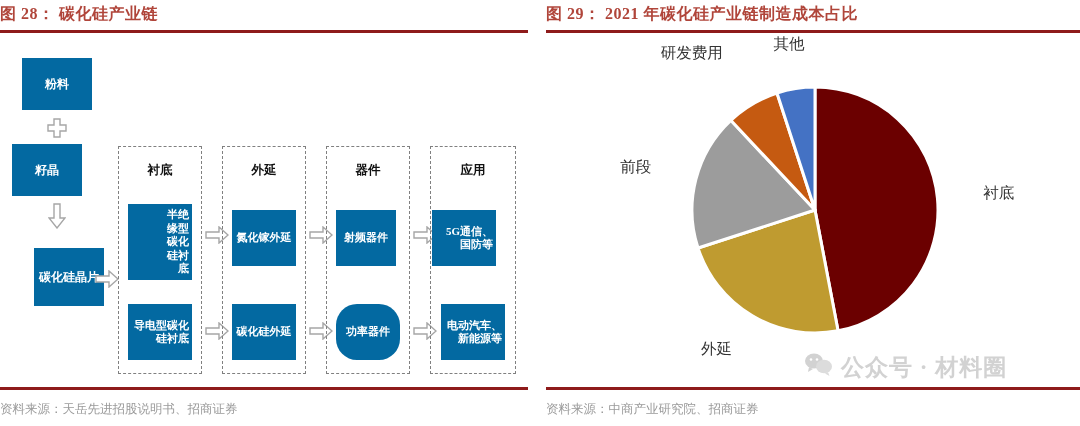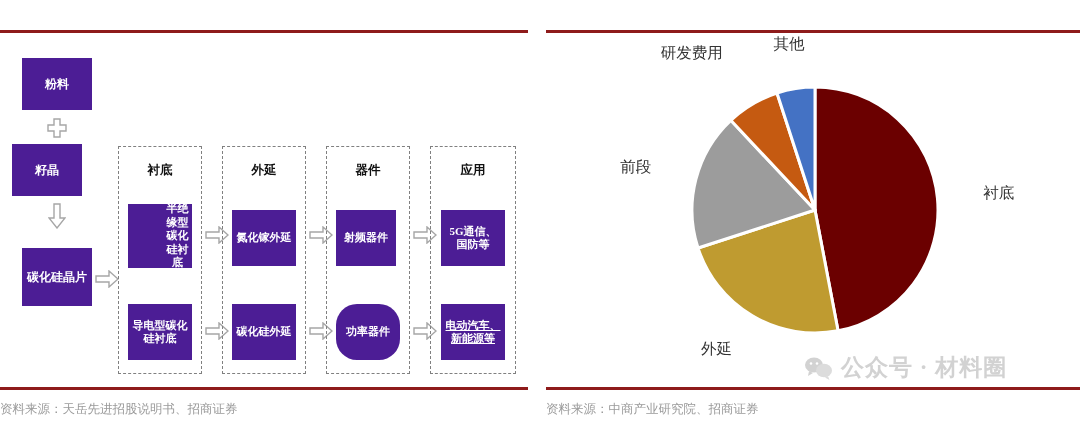--- a/index.html
+++ b/index.html
@@ -28,26 +28,26 @@
     background:#8E1B1B;
   }
   .src-note{
     position:absolute;left:0;bottom:8px;
     font-size:12.5px;color:#9a9a9a;white-space:nowrap;
   }
 
   
   .gbox{
     position:absolute;
-    background:#4c1d95;
+    background:#0369a1;
     color:#ffffff;
     font-size:12px;font-weight:bold;
     line-height:1.22;
     display:flex;align-items:center;justify-content:center;
-    text-align:center;
+    text-align:right;
     padding:2px 3px;
     box-sizing:border-box;
   }
   .gbox.small{font-size:11px;}
   .dashgroup{
     position:absolute;
     border:1.6px dashed #808080;
     box-sizing:border-box;
     background:transparent;
   }
@@ -63,61 +63,62 @@
     font-size:19px;
     line-height:1;
     display:flex;align-items:center;justify-content:center;
   }
   .sym svg{display:block;}
 
   
   #pie-wrap{position:absolute;left:0;top:0;width:534px;height:426px;}
   #watermark{
     position:absolute;left:258px;top:352px;
-    display:flex;align-items:center;gap:7px;
+    display:flex;gap:7px;
     color:#d2d2d2;font-size:23px;font-weight:bold;
     letter-spacing:1px;
     white-space:nowrap;
   }
   #watermark svg{display:block;}
 </style>
 </head>
 <body>
 
 <div class="panel" id="panel-left">
 
+  <div class="fig-title">图 28： 碳化硅产业链</div>
   <div class="title-rule"></div>
 
   <div class="gbox" style="left:22px;top:58px;width:70px;height:52px;">粉料</div>
 
   <div class="sym" style="left:43px;top:116px;width:28px;height:24px;">
     <svg width="20" height="20" viewBox="0 0 20 20">
       <path d="M7 1 H13 V7 H19 V13 H13 V19 H7 V13 H1 V7 H7 Z" fill="#ffffff" stroke="#a6a6a6" stroke-width="1.4"></path>
     </svg>
   </div>
 
   <div class="gbox" style="left:12px;top:144px;width:70px;height:52px;">籽晶</div>
 
   <div class="sym" style="left:43px;top:202px;width:28px;height:28px;">
     <svg width="18" height="26" viewBox="0 0 18 26">
       <path d="M6 1 H12 V15 H17 L9 25 L1 15 H6 Z" fill="#ffffff" stroke="#a6a6a6" stroke-width="1.4"></path>
     </svg>
   </div>
 
-  <div class="gbox" style="left:22px;top:248px;width:70px;height:58px;">碳化硅晶片</div>
+  <div class="gbox" style="left:34px;top:248px;width:70px;height:58px;">碳化硅晶片</div>
 
   <div class="sym" style="left:94px;top:268px;width:26px;height:22px;">
     <svg width="24" height="18" viewBox="0 0 24 18">
       <path d="M1 6 H14 V1 L23 9 L14 17 V12 H1 Z" fill="#ffffff" stroke="#a6a6a6" stroke-width="1.4"></path>
     </svg>
   </div>
 
   <div class="dashgroup" style="left:118px;top:146px;width:84px;height:228px;"></div>
   <div class="grp-label" style="left:118px;top:162px;width:84px;">衬底</div>
-  <div class="gbox small" style="left:128px;top:204px;width:64px;height:64px;padding-left:38px;">半绝缘型碳化硅衬底</div>
+  <div class="gbox small" style="left:128px;top:204px;width:64px;height:76px;padding-left:38px;">半绝缘型碳化硅衬底</div>
   <div class="gbox small" style="left:128px;top:304px;width:64px;height:56px;">导电型碳化硅衬底</div>
 
   <div class="sym" style="left:204px;top:224px;width:26px;height:22px;">
     <svg width="24" height="18" viewBox="0 0 24 18">
       <path d="M1 6 H14 V1 L23 9 L14 17 V12 H1 Z" fill="#ffffff" stroke="#a6a6a6" stroke-width="1.4"></path>
     </svg>
   </div>
   <div class="sym" style="left:204px;top:320px;width:26px;height:22px;">
     <svg width="24" height="18" viewBox="0 0 24 18">
       <path d="M1 6 H14 V1 L23 9 L14 17 V12 H1 Z" fill="#ffffff" stroke="#a6a6a6" stroke-width="1.4"></path>
@@ -151,29 +152,30 @@
     </svg>
   </div>
   <div class="sym" style="left:412px;top:320px;width:26px;height:22px;">
     <svg width="24" height="18" viewBox="0 0 24 18">
       <path d="M1 6 H14 V1 L23 9 L14 17 V12 H1 Z" fill="#ffffff" stroke="#a6a6a6" stroke-width="1.4"></path>
     </svg>
   </div>
 
   <div class="dashgroup" style="left:430px;top:146px;width:86px;height:228px;"></div>
   <div class="grp-label" style="left:430px;top:162px;width:86px;">应用</div>
-  <div class="gbox small" style="left:441px;top:210px;width:64px;height:56px;">5G通信、国防等</div>
-  <div class="gbox small" style="left:441px;top:304px;width:64px;height:56px;text-decoration:underline;">电动汽车、新能源等</div>
+  <div class="gbox small" style="left:432px;top:210px;width:64px;height:56px;">5G通信、国防等</div>
+  <div class="gbox small" style="left:441px;top:304px;width:64px;height:56px;">电动汽车、新能源等</div>
 
   <div class="src-rule"></div>
   <div class="src-note">资料来源：天岳先进招股说明书、招商证券</div>
 </div>
 
 <div class="panel" id="panel-right">
 
+  <div class="fig-title">图 29： 2021 年碳化硅产业链制造成本占比</div>
   <div class="title-rule"></div>
 
   <div id="pie-wrap">
     <svg id="pie-svg" width="534" height="426" viewBox="0 0 534 426">
         <path d="M 269 210 L 269 87 A 123 123 0 0 1 292.0479016940442 330.82133183962867 Z" fill="#6B0000" stroke="#ffffff" stroke-width="3" stroke-linejoin="round"></path>
         <text x="437.2499720179205" y="194.09569504917107" text-anchor="start" dominant-baseline="middle" font-size="15.5" fill="#333333" font-family="&quot;Liberation Serif&quot;,&quot;DejaVu Serif&quot;,serif">衬底</text>
         <path d="M 269 210 L 292.0479016940442 330.82133183962867 A 123 123 0 0 1 152.02004849569613 248.00909030811854 Z" fill="#BF9B30" stroke="#ffffff" stroke-width="3" stroke-linejoin="round"></path>
         <text x="186.02624923268957" y="350.3009504016428" text-anchor="end" dominant-baseline="middle" font-size="15.5" fill="#333333" font-family="&quot;Liberation Serif&quot;,&quot;DejaVu Serif&quot;,serif">外延</text>
         <path d="M 269 210 L 152.02004849569613 248.00909030811854 A 123 123 0 0 1 184.80070597077128 120.33685882716641 Z" fill="#9C9C9C" stroke="#ffffff" stroke-width="3" stroke-linejoin="round"></path>
         <text x="105.30944576926134" y="167.9714090691395" text-anchor="end" dominant-baseline="middle" font-size="15.5" fill="#333333" font-family="&quot;Liberation Serif&quot;,&quot;DejaVu Serif&quot;,serif">前段</text>

